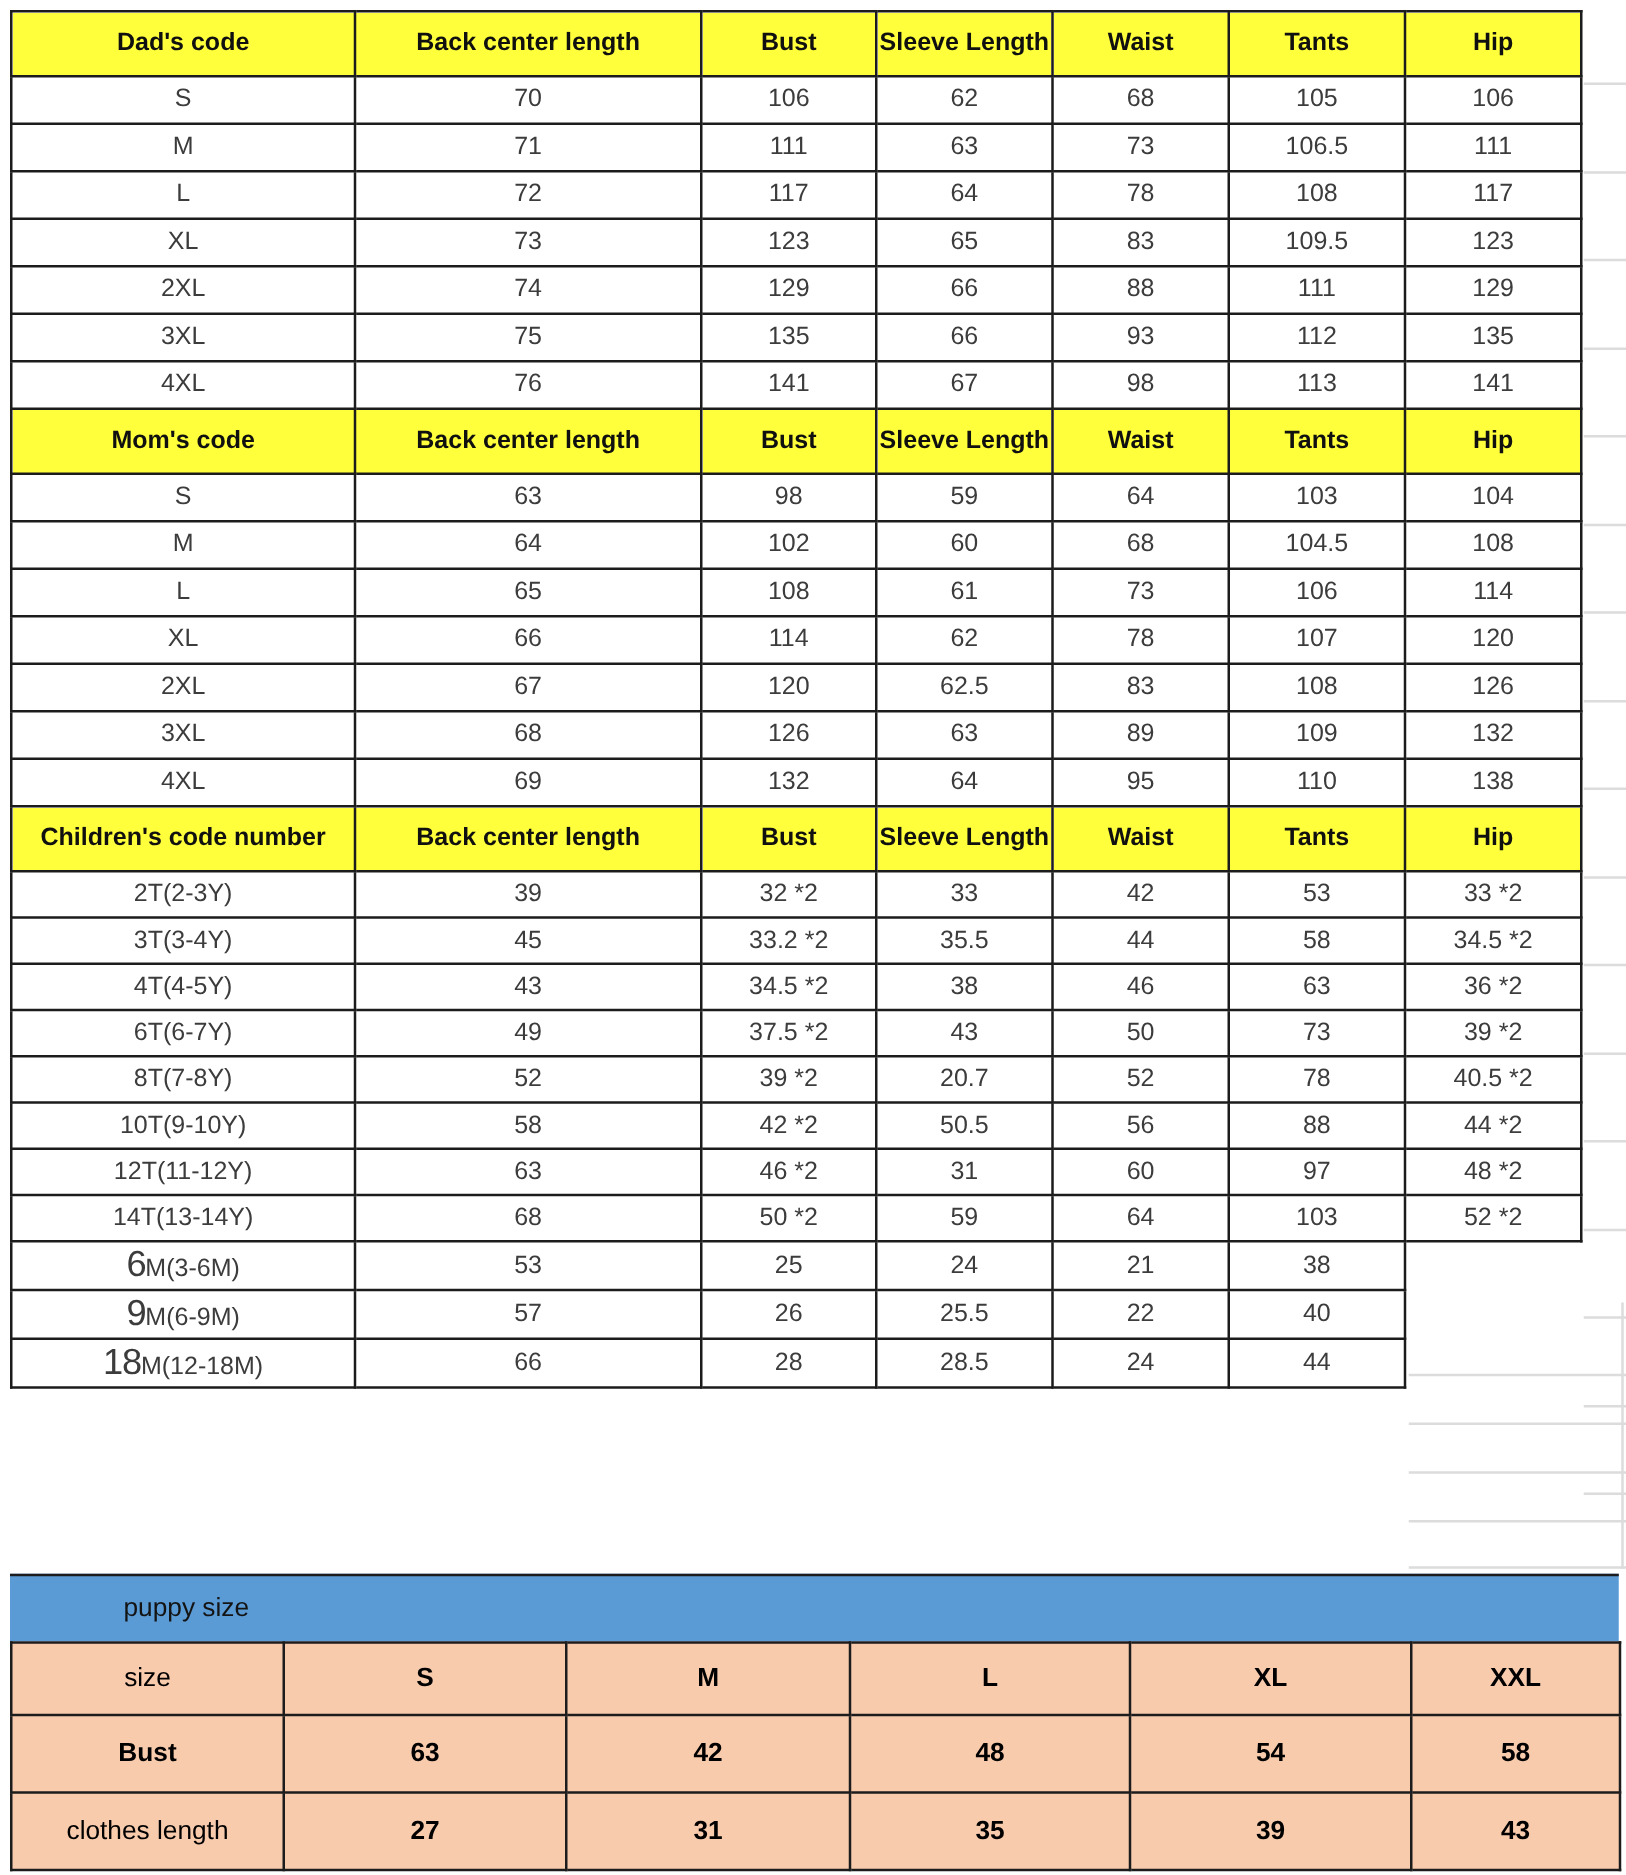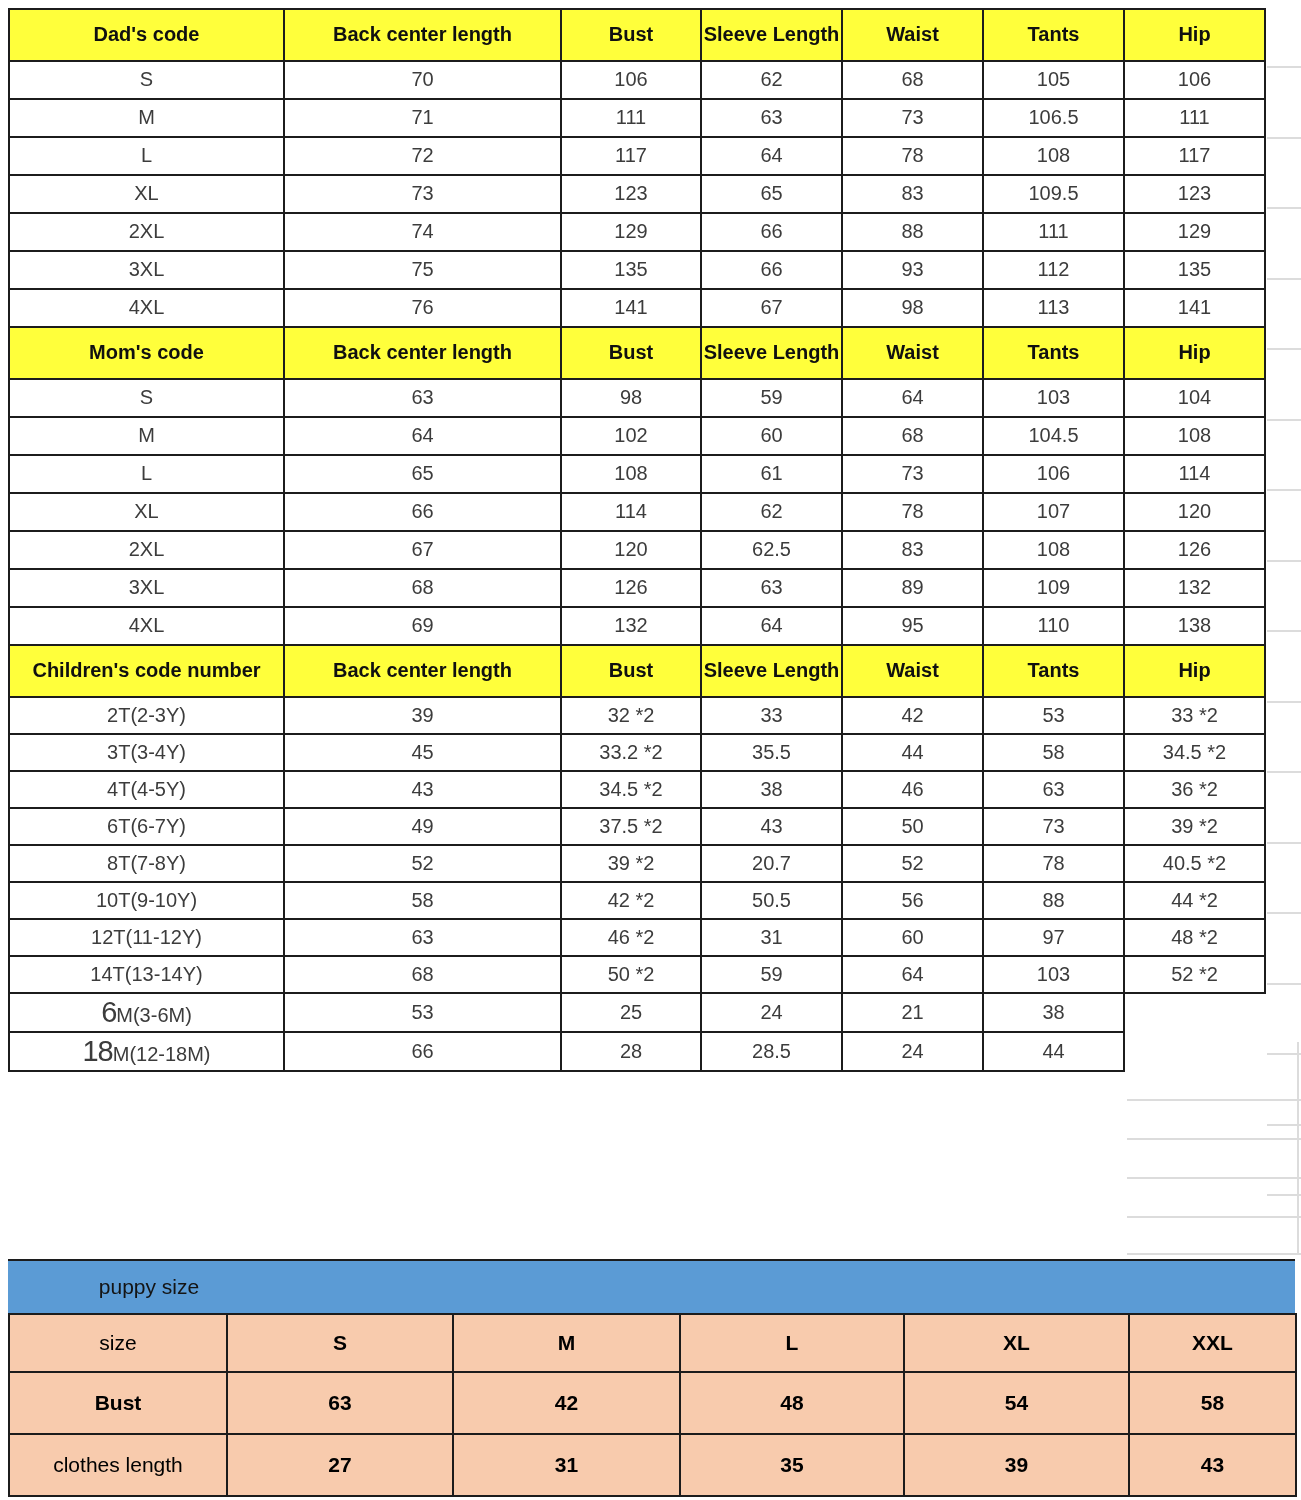--- a/index.html
+++ b/index.html
@@ -279,20 +279,29 @@
         <tr class="baby">
           <td class="baby-lbl"><span class="big">6</span><span>M(3-6M)</span></td>
           <td>53</td>
           <td>25</td>
           <td>24</td>
           <td>21</td>
           <td>38</td>
           <td class="nob"></td>
         </tr>
         <tr class="baby">
+          <td class="baby-lbl"><span class="big">9</span><span>M(6-9M)</span></td>
+          <td>57</td>
+          <td>26</td>
+          <td>25.5</td>
+          <td>22</td>
+          <td>40</td>
+          <td class="nob"></td>
+        </tr>
+        <tr class="baby">
           <td class="baby-lbl"><span class="big">18</span><span>M(12-18M)</span></td>
           <td>66</td>
           <td>28</td>
           <td>28.5</td>
           <td>24</td>
           <td>44</td>
           <td class="nob"></td>
         </tr>
       </tbody>
   </table>

